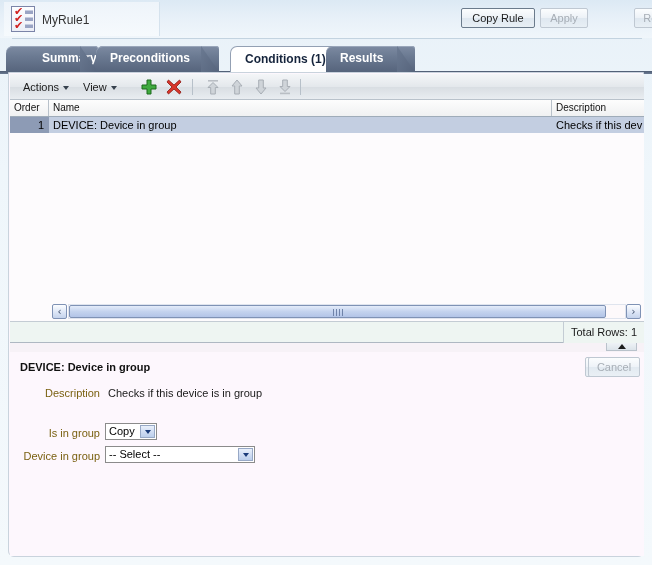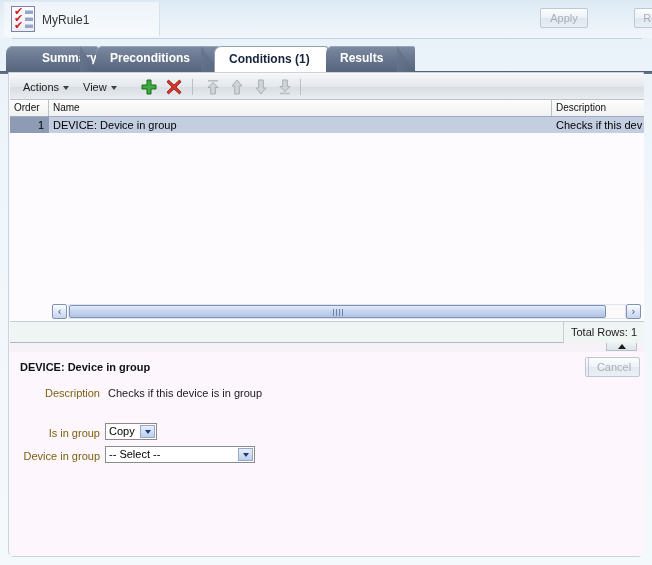--- a/index.html
+++ b/index.html
@@ -137,21 +137,21 @@
   .tab.active {
     background: #ffffff;
     color: #15243c;
     border: 1px solid #93a0b3;
     border-bottom: none;
     border-top-left-radius: 7px;
     border-top-right-radius: 3px;
   }
   #tab-summary       { left: 6px;   width: 92px; padding-left: 36px; }
   #tab-preconditions { left: 96px;  width: 123px; }
-  #tab-conditions    { left: 214px; width: 114px; }
+  #tab-conditions    { left: 230px; width: 114px; }
   #tab-results       { left: 326px; width: 89px; }
   .tabbar-base {
     position: absolute;
     left: 0; top: 25px;
     width: 652px; height: 3px;
     background: linear-gradient(to bottom,#4e5c73,#6b7a92);
   }
 
   
   .panel {
@@ -469,20 +469,21 @@
         <span class="chk" style="left:2px;  top:1px;">✔</span>
         <span class="chk" style="left:2px;  top:8px;">✔</span>
         <span class="chk" style="left:2px;  top:15px;">✔</span>
         <span class="bar" style="left:13px; top:3px;"></span>
         <span class="bar" style="left:13px; top:10px;"></span>
         <span class="bar" style="left:13px; top:17px;"></span>
       </div>
       <div class="title-text">MyRule1</div>
     </div>
 
+    <div class="hbtn enabled" id="btn-copy-rule">Copy Rule</div>
     <div class="hbtn disabled" id="btn-apply">Apply</div>
     <div class="hbtn disabled" id="btn-revert">Revert</div>
 
     <div class="header-underline"></div>
   </div>
 
   <div class="tabbar">
     <div class="tabbar-base"></div>
     <div class="tab inactive" id="tab-summary">Summary</div>
     <div class="tab inactive" id="tab-preconditions">Preconditions</div>

